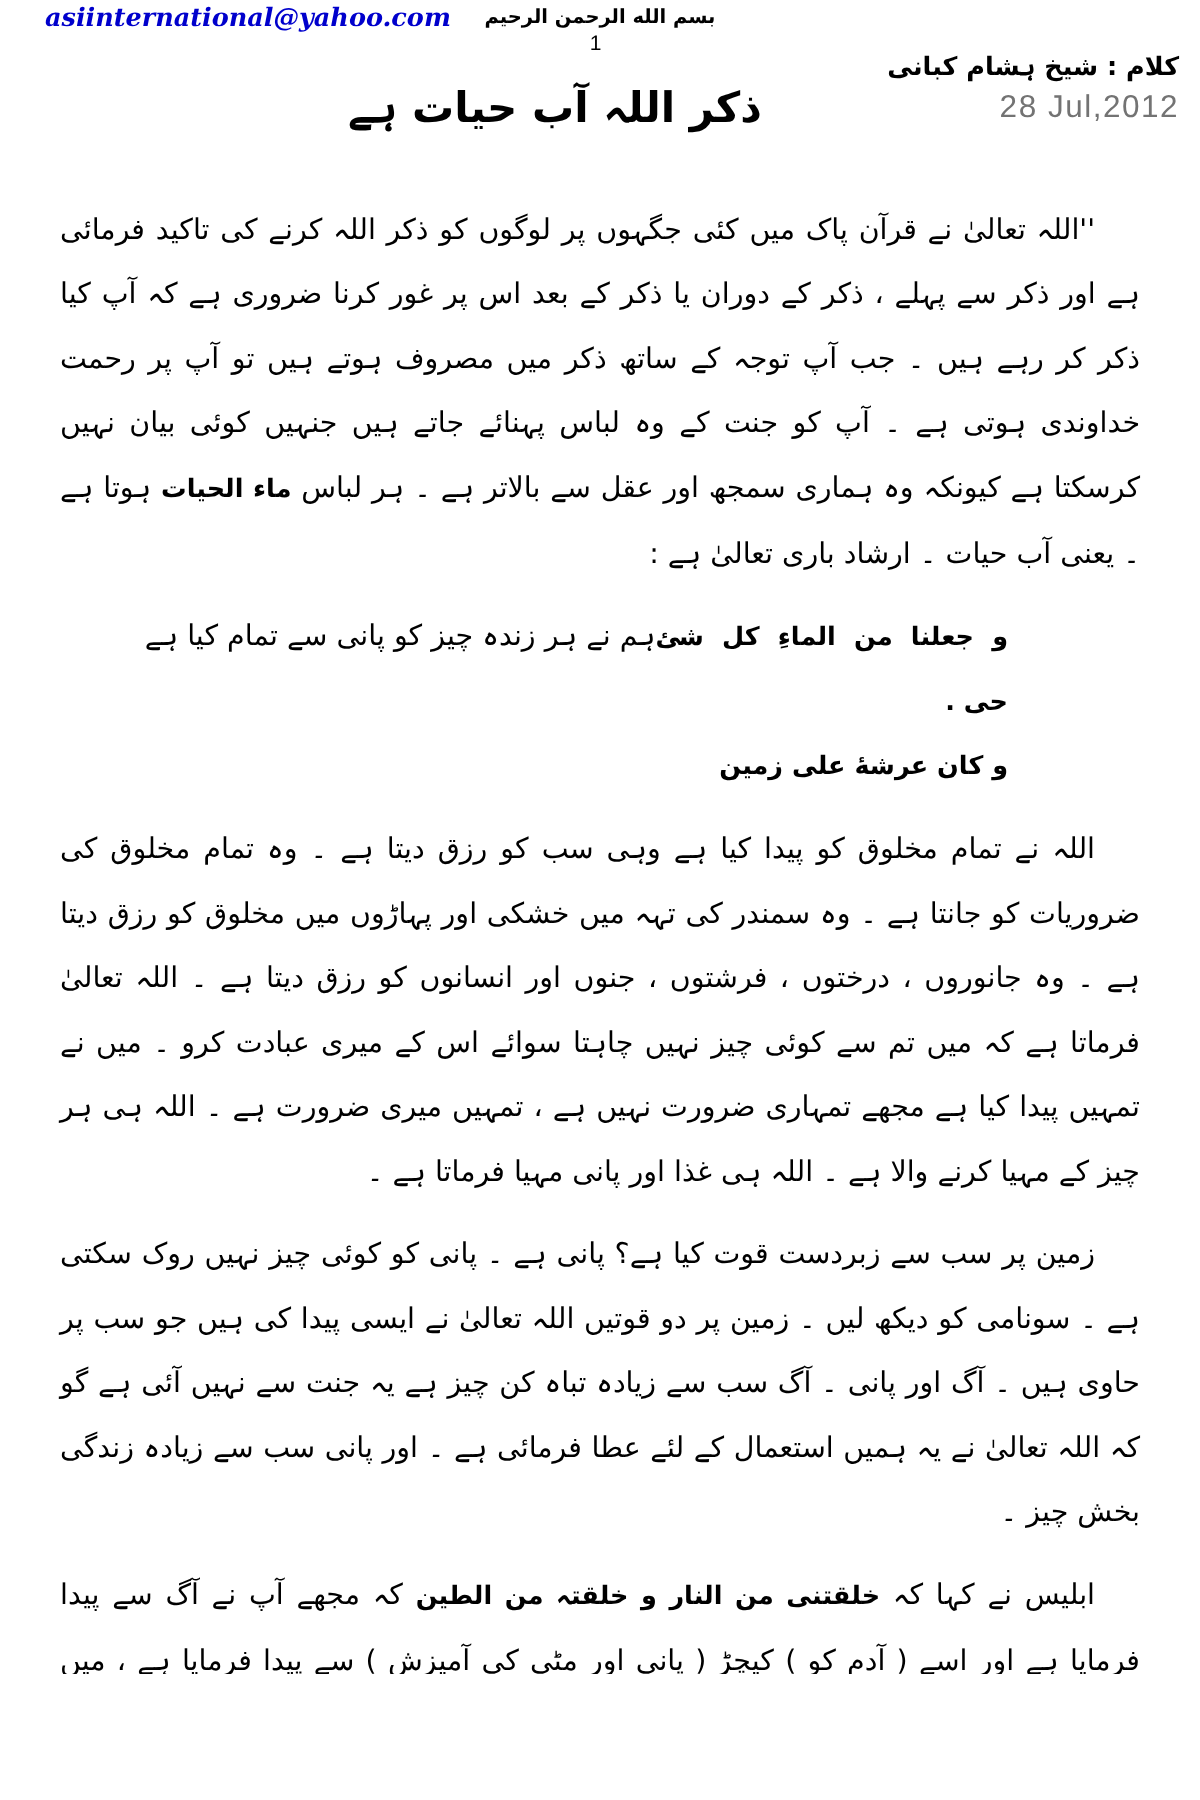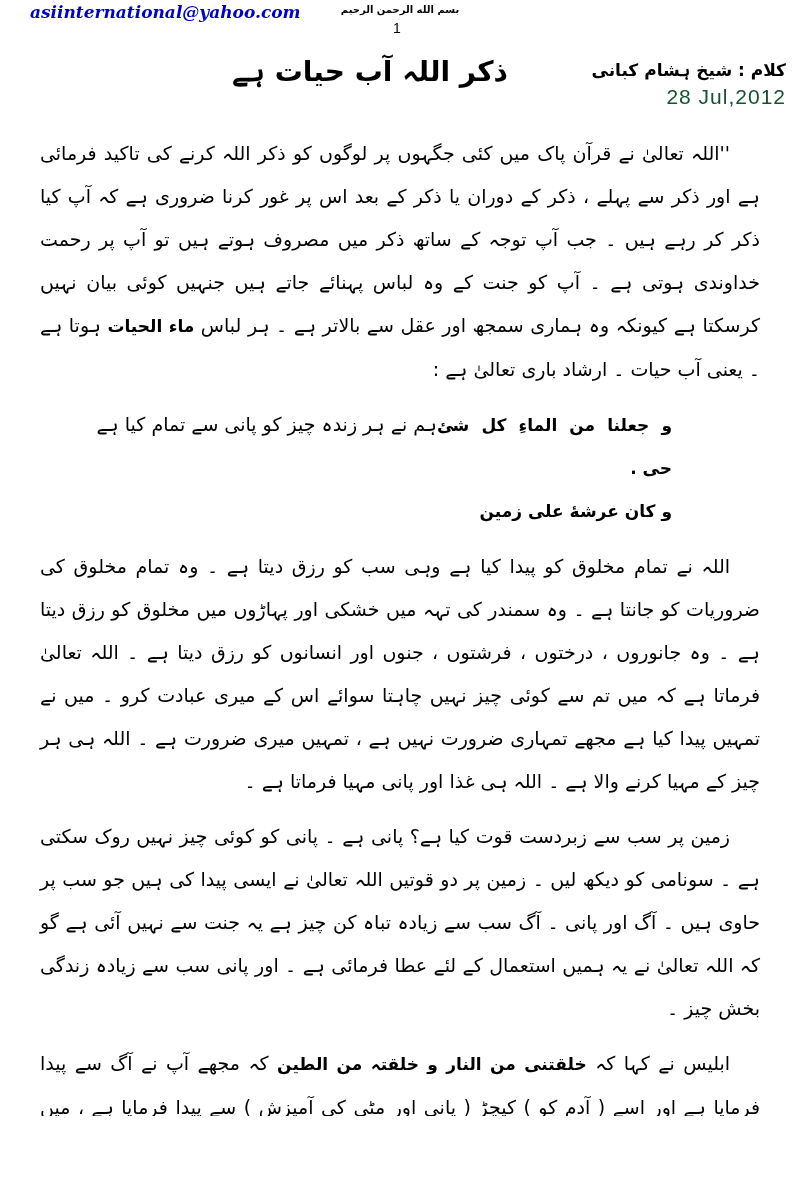--- a/index.html
+++ b/index.html
@@ -15,42 +15,41 @@
   .top-email{
     position:absolute;left:30px;top:2px;
     font-family:"DejaVu Serif",serif;
     font-style:italic;font-weight:bold;
     font-size:17px;color:#0000cc;
     text-decoration:none;
   }
   .bismillah{
     position:absolute;left:0;right:0;top:4px;
     text-align:center;
-    font-size:10px;font-weight:bold;
+    font-size:13px;font-weight:bold;
     direction:rtl;
   }
   .page-num{
     position:absolute;left:0;right:6px;top:20px;
     text-align:center;
     font-size:14px;
     font-family:"Liberation Sans",sans-serif;
   }
   .attribution{
     position:absolute;right:14px;top:30px;
     text-align:right;
-    margin-top:25px;
   }
   .attribution .kalam{
     direction:rtl;
     font-size:17px;font-weight:bold;
     line-height:30px;
   }
   .attribution .date{
     font-family:"Liberation Sans",sans-serif;
-    font-size:21px;color:#14532d;
+    font-size:21px;color:#737373;
     letter-spacing:1px;
     line-height:24px;
   }
   .doc-title{
     position:absolute;left:0;right:60px;top:50px;
     text-align:center;direction:rtl;
     font-size:28px;font-weight:bold;
     line-height:44px;
   }
   

